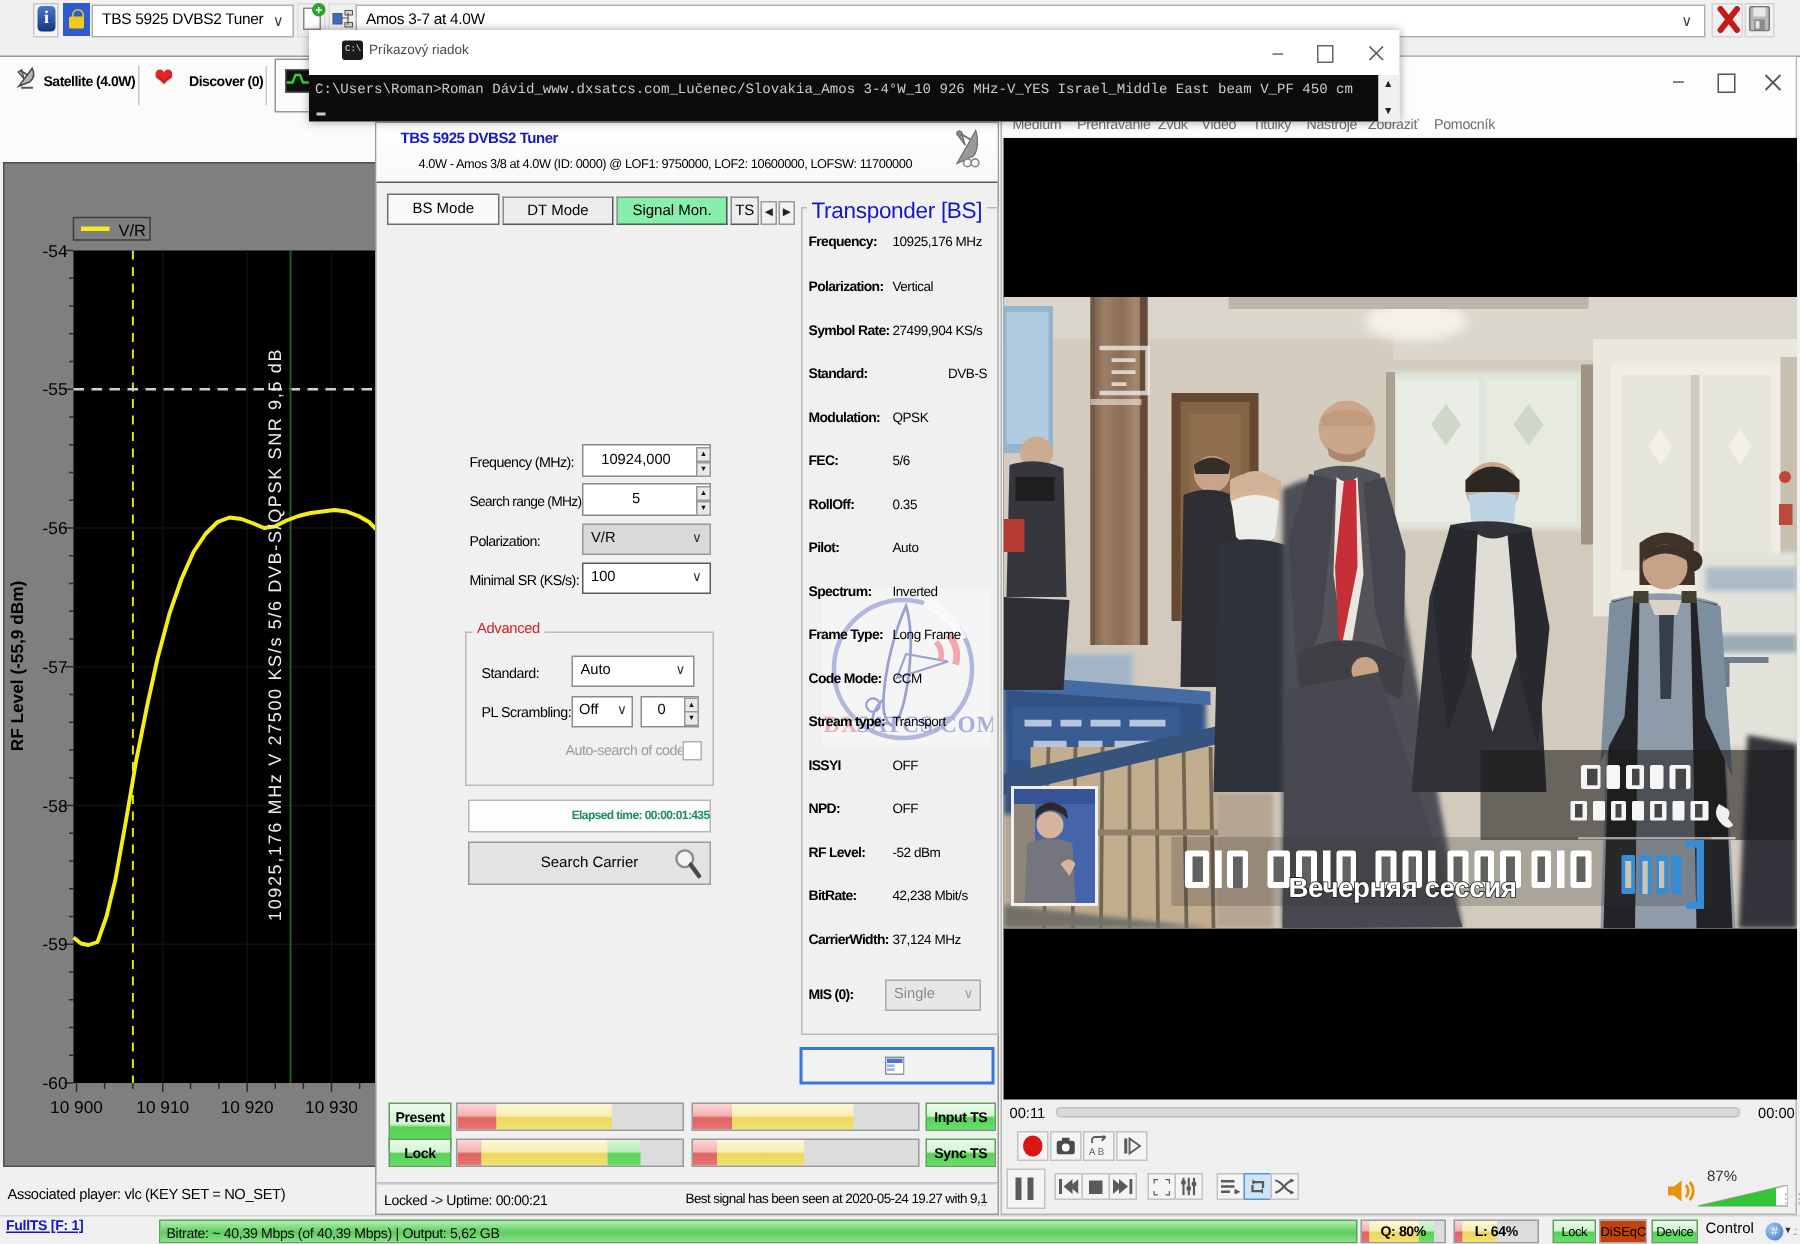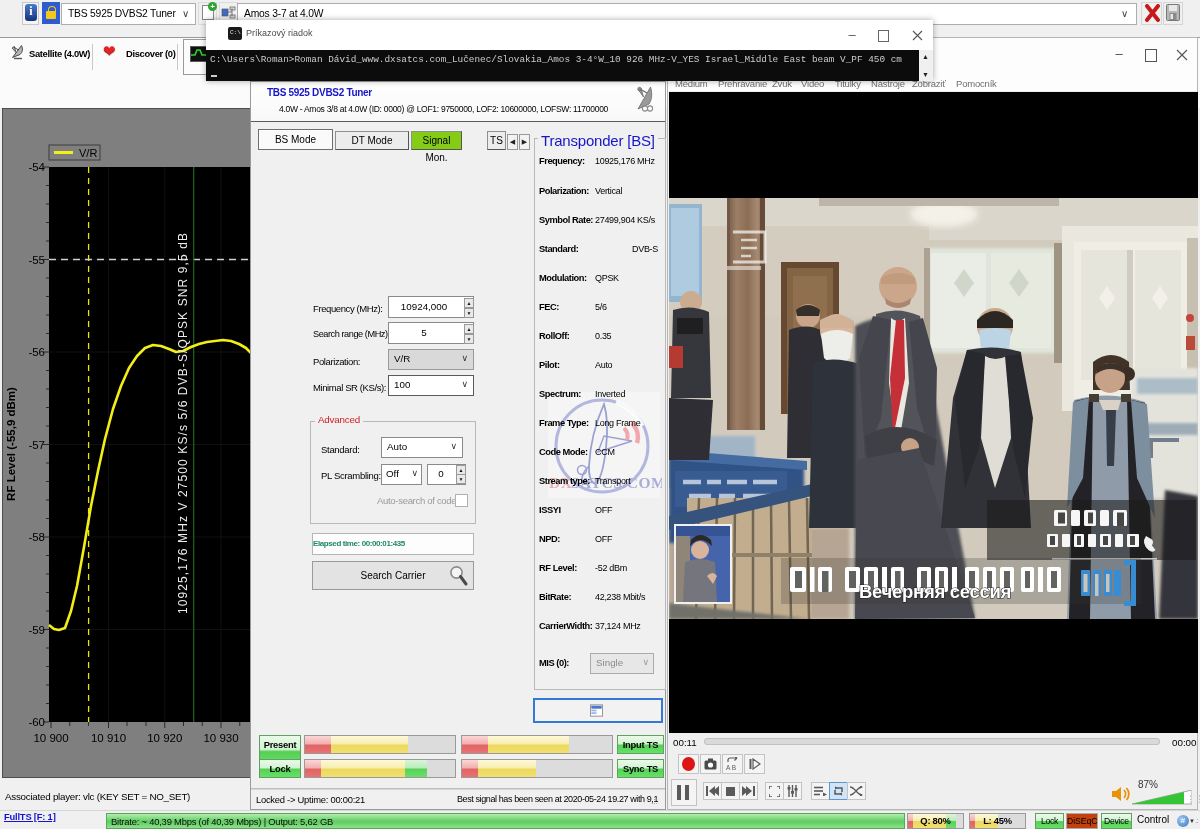--- a/index.html
+++ b/index.html
@@ -184,21 +184,21 @@
     </div>
  <div class="bar" style="left:907px;top:2px;width:57px;height:16px;">
   <div class="seg" style="left:0;width:5px;background:linear-gradient(#fbd6d6 0%,#f3b0b0 46%,#e06464 54%,#e87272 100%);"></div>
       <div class="seg" style="left:5px;width:33px;background:linear-gradient(#fdf8d8 0%,#f8eeb0 46%,#ecd85e 54%,#f0e070 100%);"></div>
       <div class="seg" style="left:38px;width:10px;background:linear-gradient(#d8f6d8 0%,#baecba 46%,#58d258 54%,#6ade6a 100%);"></div>
   <div class="txt" style="font-size:9.4px;top:1px;">Q: 80%</div>
     </div>
  <div class="bar" style="left:969px;top:2px;width:57px;height:16px;">
   <div class="seg" style="left:0;width:5px;background:linear-gradient(#fbd6d6 0%,#f3b0b0 46%,#e06464 54%,#e87272 100%);"></div>
       <div class="seg" style="left:5px;width:23px;background:linear-gradient(#fdf8d8 0%,#f8eeb0 46%,#ecd85e 54%,#f0e070 100%);"></div>
-  <div class="txt" style="font-size:9.4px;top:1px;">L: 45%</div>
+  <div class="txt" style="font-size:9.4px;top:1px;">L: 64%</div>
     </div>
  <div class="greenbtn" style="left:1035px;top:2px;width:29px;height:16px;font-size:8.6px;font-weight:normal;line-height:14px;">Lock</div>
  <div class="abs" style="left:1066px;top:2px;width:32px;height:16px;background:#c2410c;border:1px solid #aaa;box-sizing:border-box;font-size:8.6px;text-align:center;line-height:14px;">DiSEqC</div>
  <div class="greenbtn" style="left:1101px;top:2px;width:31px;height:16px;font-size:8.6px;font-weight:normal;line-height:14px;">Device</div>
  <div class="abs" style="left:1137px;top:3px;font-size:10px;">Control</div>
  <div class="abs" style="left:1177px;top:4px;width:12px;height:12px;border-radius:50%;background:radial-gradient(circle at 4px 4px,#9ec8f0,#3a78c0);color:#fff;font-size:8px;text-align:center;line-height:12px;">#</div>
  <div class="abs" style="left:1189px;top:7px;font-size:6px;color:#333;">▼</div>
  <div class="abs" style="left:1195px;top:5px;font-size:8px;color:#8a8a8a;letter-spacing:-1px;">.:</div>
 </div>
 <div id="vlc" class="abs">
@@ -541,21 +541,21 @@
       <path d="M17.5 2 L5 24 L16 19 C19 15 19.5 8 17.5 2 Z" fill="#9a9a9a" stroke="#6a6a6a" stroke-width="0.8"></path>
       <path d="M5.5 5 L8 3 L10.5 12 Z" fill="#9a9a9a" stroke="#6a6a6a" stroke-width="0.8"></path>
       <line x1="7" y1="4" x2="14" y2="8" stroke="#6a6a6a" stroke-width="1.2"></line>
       <circle cx="6.5" cy="4" r="1.8" fill="#8a8a8a" stroke="#666" stroke-width="0.6"></circle>
       <circle cx="12" cy="23.5" r="2.6" fill="none" stroke="#8a8a8a" stroke-width="1.1"></circle>
       <circle cx="17" cy="23.5" r="2.6" fill="none" stroke="#8a8a8a" stroke-width="1.1"></circle>
     </svg>
 
  <div class="abs" style="left:7px;top:47px;width:75px;height:21px;background:#fafafa;border:1px solid #6e6e6e;box-shadow:inset 1px 1px 0 #fff;box-sizing:border-box;text-align:center;font-size:10px;line-height:20px;">BS Mode</div>
  <div class="abs" style="left:84px;top:49px;width:74px;height:19px;background:#ececec;border:1px solid #8e8e8e;border-bottom-color:#555;border-right-color:#555;box-sizing:border-box;text-align:center;font-size:10px;line-height:17px;">DT Mode</div>
- <div class="abs" style="left:160px;top:49px;width:51px;height:19px;background:#84cc16;border:1px solid #8e8e8e;border-bottom-color:#555;border-right-color:#555;box-sizing:border-box;text-align:center;font-size:10px;line-height:17px;">Signal Mon.</div>
+ <div class="abs" style="left:160px;top:49px;width:74px;height:19px;background:#86efac;border:1px solid #8e8e8e;border-bottom-color:#555;border-right-color:#555;box-sizing:border-box;text-align:center;font-size:10px;line-height:17px;">Signal Mon.</div>
  <div class="abs" style="left:236px;top:49px;width:19px;height:19px;background:#ececec;border:1px solid #8e8e8e;border-bottom-color:#555;box-sizing:border-box;text-align:center;font-size:10px;line-height:17px;">TS</div>
  <div class="abs" style="left:256px;top:52px;width:11px;height:16px;background:#f2f2f2;border:1px solid #999;box-sizing:border-box;font-size:7px;text-align:center;line-height:14px;color:#222;">◀</div>
  <div class="abs" style="left:268px;top:52px;width:11px;height:16px;background:#f2f2f2;border:1px solid #999;box-sizing:border-box;font-size:7px;text-align:center;line-height:14px;color:#222;">▶</div>
 
  <div class="fld" style="left:62px;top:221px;font-size:9.5px;letter-spacing:-0.4px;">Frequency (MHz):</div>
  <div class="inp" style="left:137px;top:214px;width:86px;height:22px;">
       <span style="position:absolute;left:0;right:14px;top:4px;text-align:center;">10924,000</span>
     </div>
  <div class="abs" style="left:213px;top:216px;width:8px;height:8px;background:#e9e9e9;border:1px solid #999;font-size:5px;text-align:center;line-height:8px;color:#111;">▲</div>
  <div class="abs" style="left:213px;top:226px;width:8px;height:8px;background:#e9e9e9;border:1px solid #999;font-size:5px;text-align:center;line-height:8px;color:#111;">▼</div>
@@ -589,21 +589,21 @@
       <span style="position:absolute;right:3px;top:3px;font-size:9px;color:#333;">∨</span>
     </div>
  <div class="inp" style="left:176px;top:382px;width:39px;height:21px;">
       <span style="position:absolute;left:0;right:11px;top:3px;text-align:center;">0</span>
     </div>
  <div class="abs" style="left:205px;top:383px;width:8px;height:8px;background:#e9e9e9;border:1px solid #999;font-size:5px;text-align:center;line-height:8px;color:#111;">▲</div>
  <div class="abs" style="left:205px;top:392px;width:8px;height:8px;background:#e9e9e9;border:1px solid #999;font-size:5px;text-align:center;line-height:8px;color:#111;">▼</div>
  <div class="fld" style="left:126px;top:413px;color:#9a9a9a;font-size:9.5px;letter-spacing:-0.3px;">Auto-search of code</div>
  <div class="abs" style="left:204px;top:412px;width:11px;height:11px;background:#fff;border:1px solid #b0b0b0;"></div>
 
- <div class="abs" style="left:61px;top:451px;width:162px;height:22px;background:#fdfdfd;border:1px solid #b5b5b5;box-sizing:border-box;text-align:left;font-size:8px;font-weight:bold;color:#1e8a62;line-height:20px;letter-spacing:-0.4px;">Elapsed time: 00:00:01:435</div>
+ <div class="abs" style="left:61px;top:451px;width:162px;height:22px;background:#fdfdfd;border:1px solid #b5b5b5;box-sizing:border-box;text-align:right;font-size:8px;font-weight:bold;color:#1e8a62;line-height:20px;letter-spacing:-0.4px;">Elapsed time: 00:00:01:435</div>
  <div class="abs" style="left:61px;top:479px;width:162px;height:29px;background:#e3e3e3;border:1px solid #9a9a9a;box-sizing:border-box;text-align:center;font-size:10px;line-height:27px;">Search Carrier</div>
  <svg class="abs" style="left:197px;top:483px;" width="21" height="22" viewBox="0 0 21 22">
       <circle cx="8.5" cy="7.5" r="5.6" fill="#f4f4f4" stroke="#8a8a8a" stroke-width="1.6"></circle>
       <line x1="12.5" y1="11.5" x2="18" y2="19" stroke="#4a4a4a" stroke-width="3" stroke-linecap="round"></line>
     </svg>
 
  <div class="grp" style="left:283px;top:56px;width:130px;height:550px;"></div>
  <div class="grptitle" style="left:287px;top:50px;color:#1616c8;font-size:15px;">Transponder [BS]</div>
  <svg class="abs" style="left:293px;top:306px;" width="118" height="114" viewBox="0 0 118 114">
   <rect x="4" y="4" width="112" height="106" fill="#fafafa" opacity="0.55"></rect>

